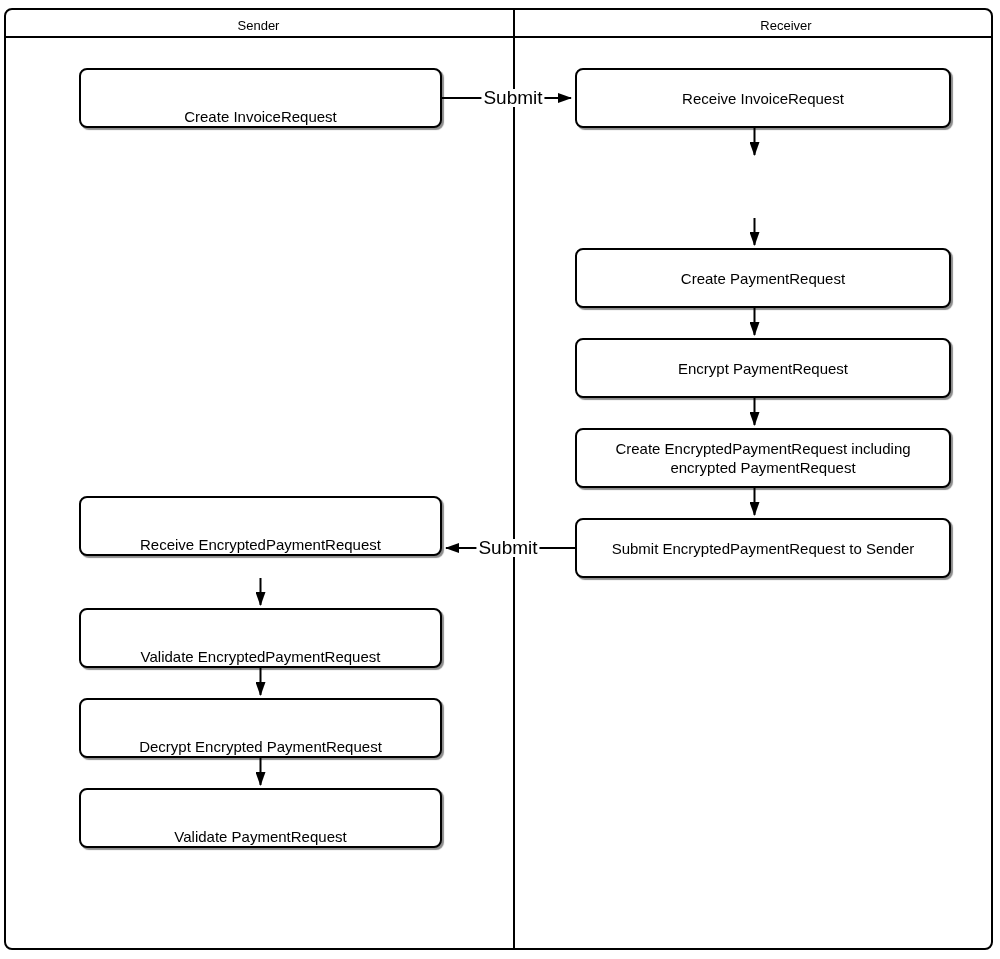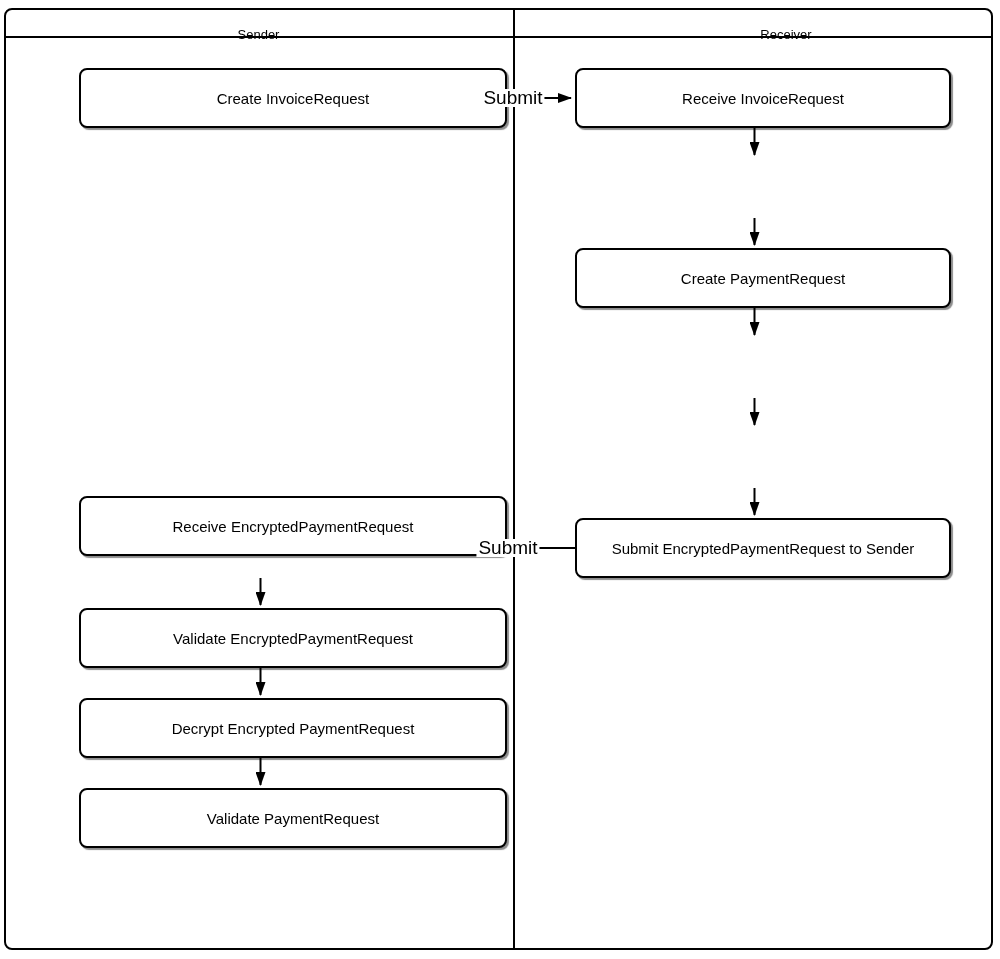--- a/index.html
+++ b/index.html
@@ -32,21 +32,21 @@
     background: #000;
   }
   .lane-divider {
     position: absolute;
     left: 513px; top: 8px;
     width: 2px; height: 942px;
     background: #000;
   }
   .lane-label {
     position: absolute;
-    top: 21px;
+    top: 12px;
     height: 28px;
     line-height: 28px;
     text-align: center;
     font-size: 13px;
   }
   .lane-label.sender { left: 4px;   width: 509px; }
   .lane-label.receiver { left: 515px; width: 478px; padding-left: 32px; }
   .node {
     position: absolute;
     box-sizing: border-box;
@@ -56,21 +56,21 @@
     background: #ffffff;
     box-shadow: 2px 2px 1px rgba(0,0,0,0.45);
     display: flex;
     align-items: center;
     justify-content: center;
     text-align: center;
     font-size: 15px;
     line-height: 19px;
     padding: 0 10px;
   }
-  .node.sender { left: 79px; width: 428px; }
+  .node.sender { left: 79px; width: 363px; align-items: flex-end; }
   .node.receiver { left: 575px; width: 376px; }
   .arrows {
     position: absolute;
     left: 0; top: 0;
     width: 1000px; height: 959px;
     pointer-events: none;
   }
   .edge-label {
     position: absolute;
     transform: translate(-50%, -50%);
@@ -129,20 +129,26 @@
   <div class="node sender" style="top:698px">
       <span>Decrypt Encrypted PaymentRequest</span>
     </div>
 
   <div class="node receiver" style="top:68px">
       <span>Receive InvoiceRequest</span>
     </div>
   <div class="node receiver" style="top:248px">
       <span>Create PaymentRequest</span>
     </div>
+  <div class="node receiver" style="top:338px">
+      <span>Encrypt PaymentRequest</span>
+    </div>
+  <div class="node receiver" style="top:428px">
+      <span>Create EncryptedPaymentRequest including encrypted PaymentRequest</span>
+    </div>
   <div class="node receiver" style="top:518px">
       <span>Submit EncryptedPaymentRequest to Sender</span>
     </div>
 
   <div class="edge-label" style="left:513px; top:98px">Submit</div>
   <div class="edge-label" style="left:508px; top:548px">Submit</div>
 
 </div>
 
 </body></html>

